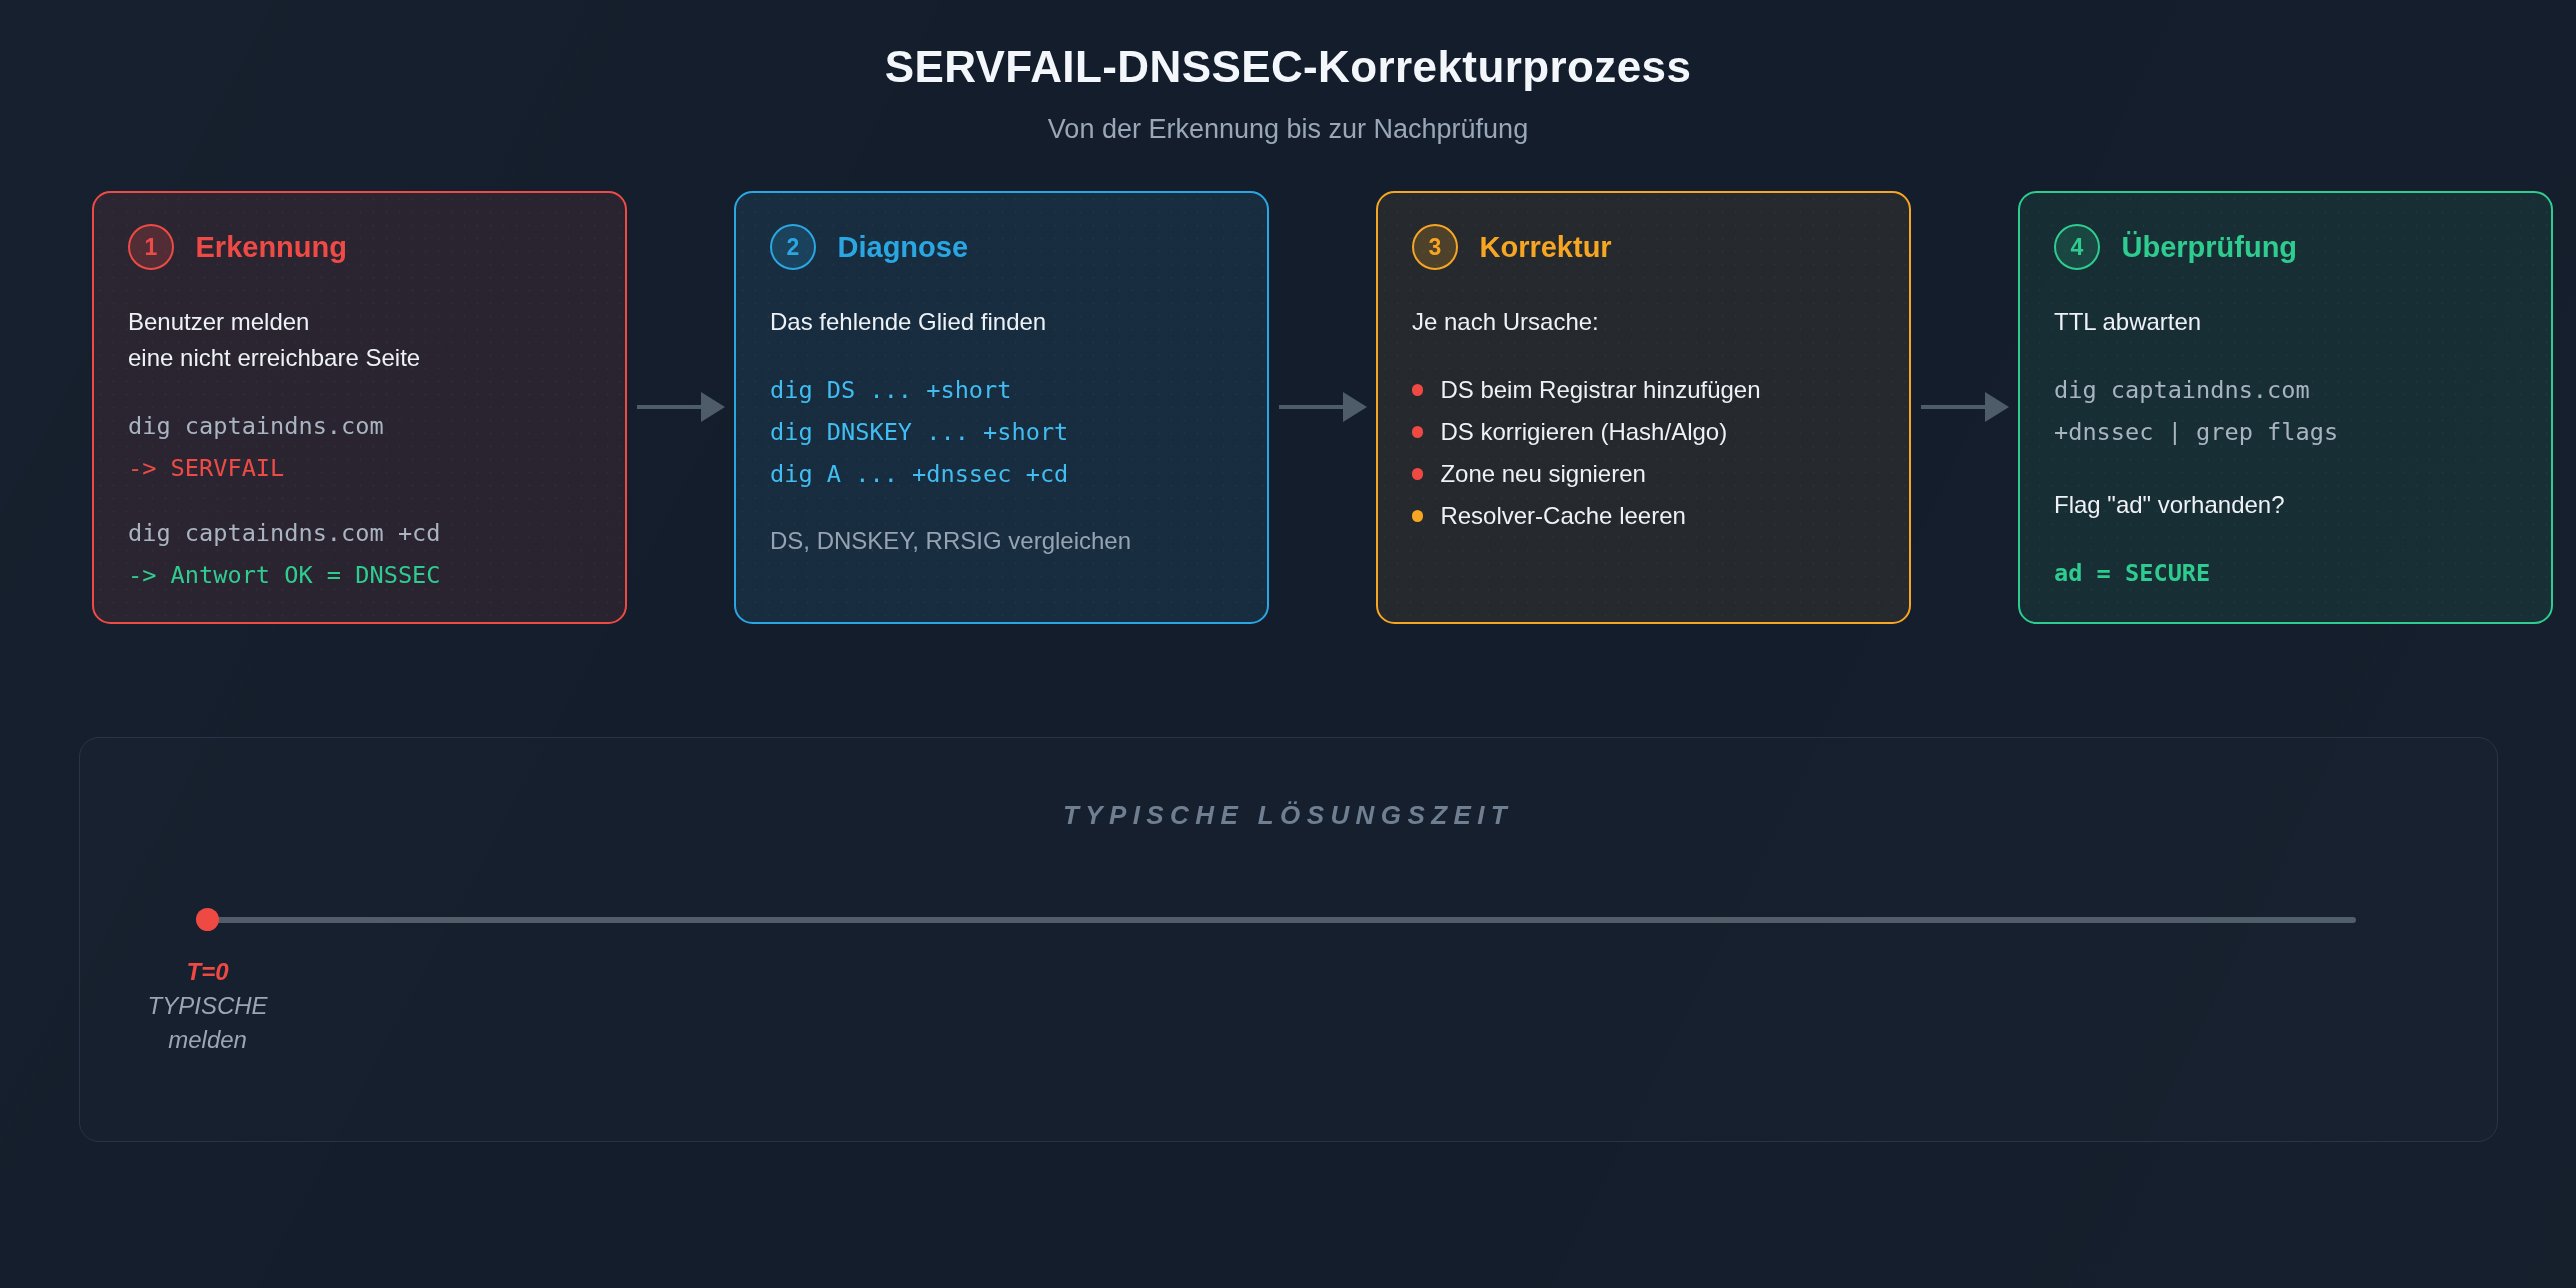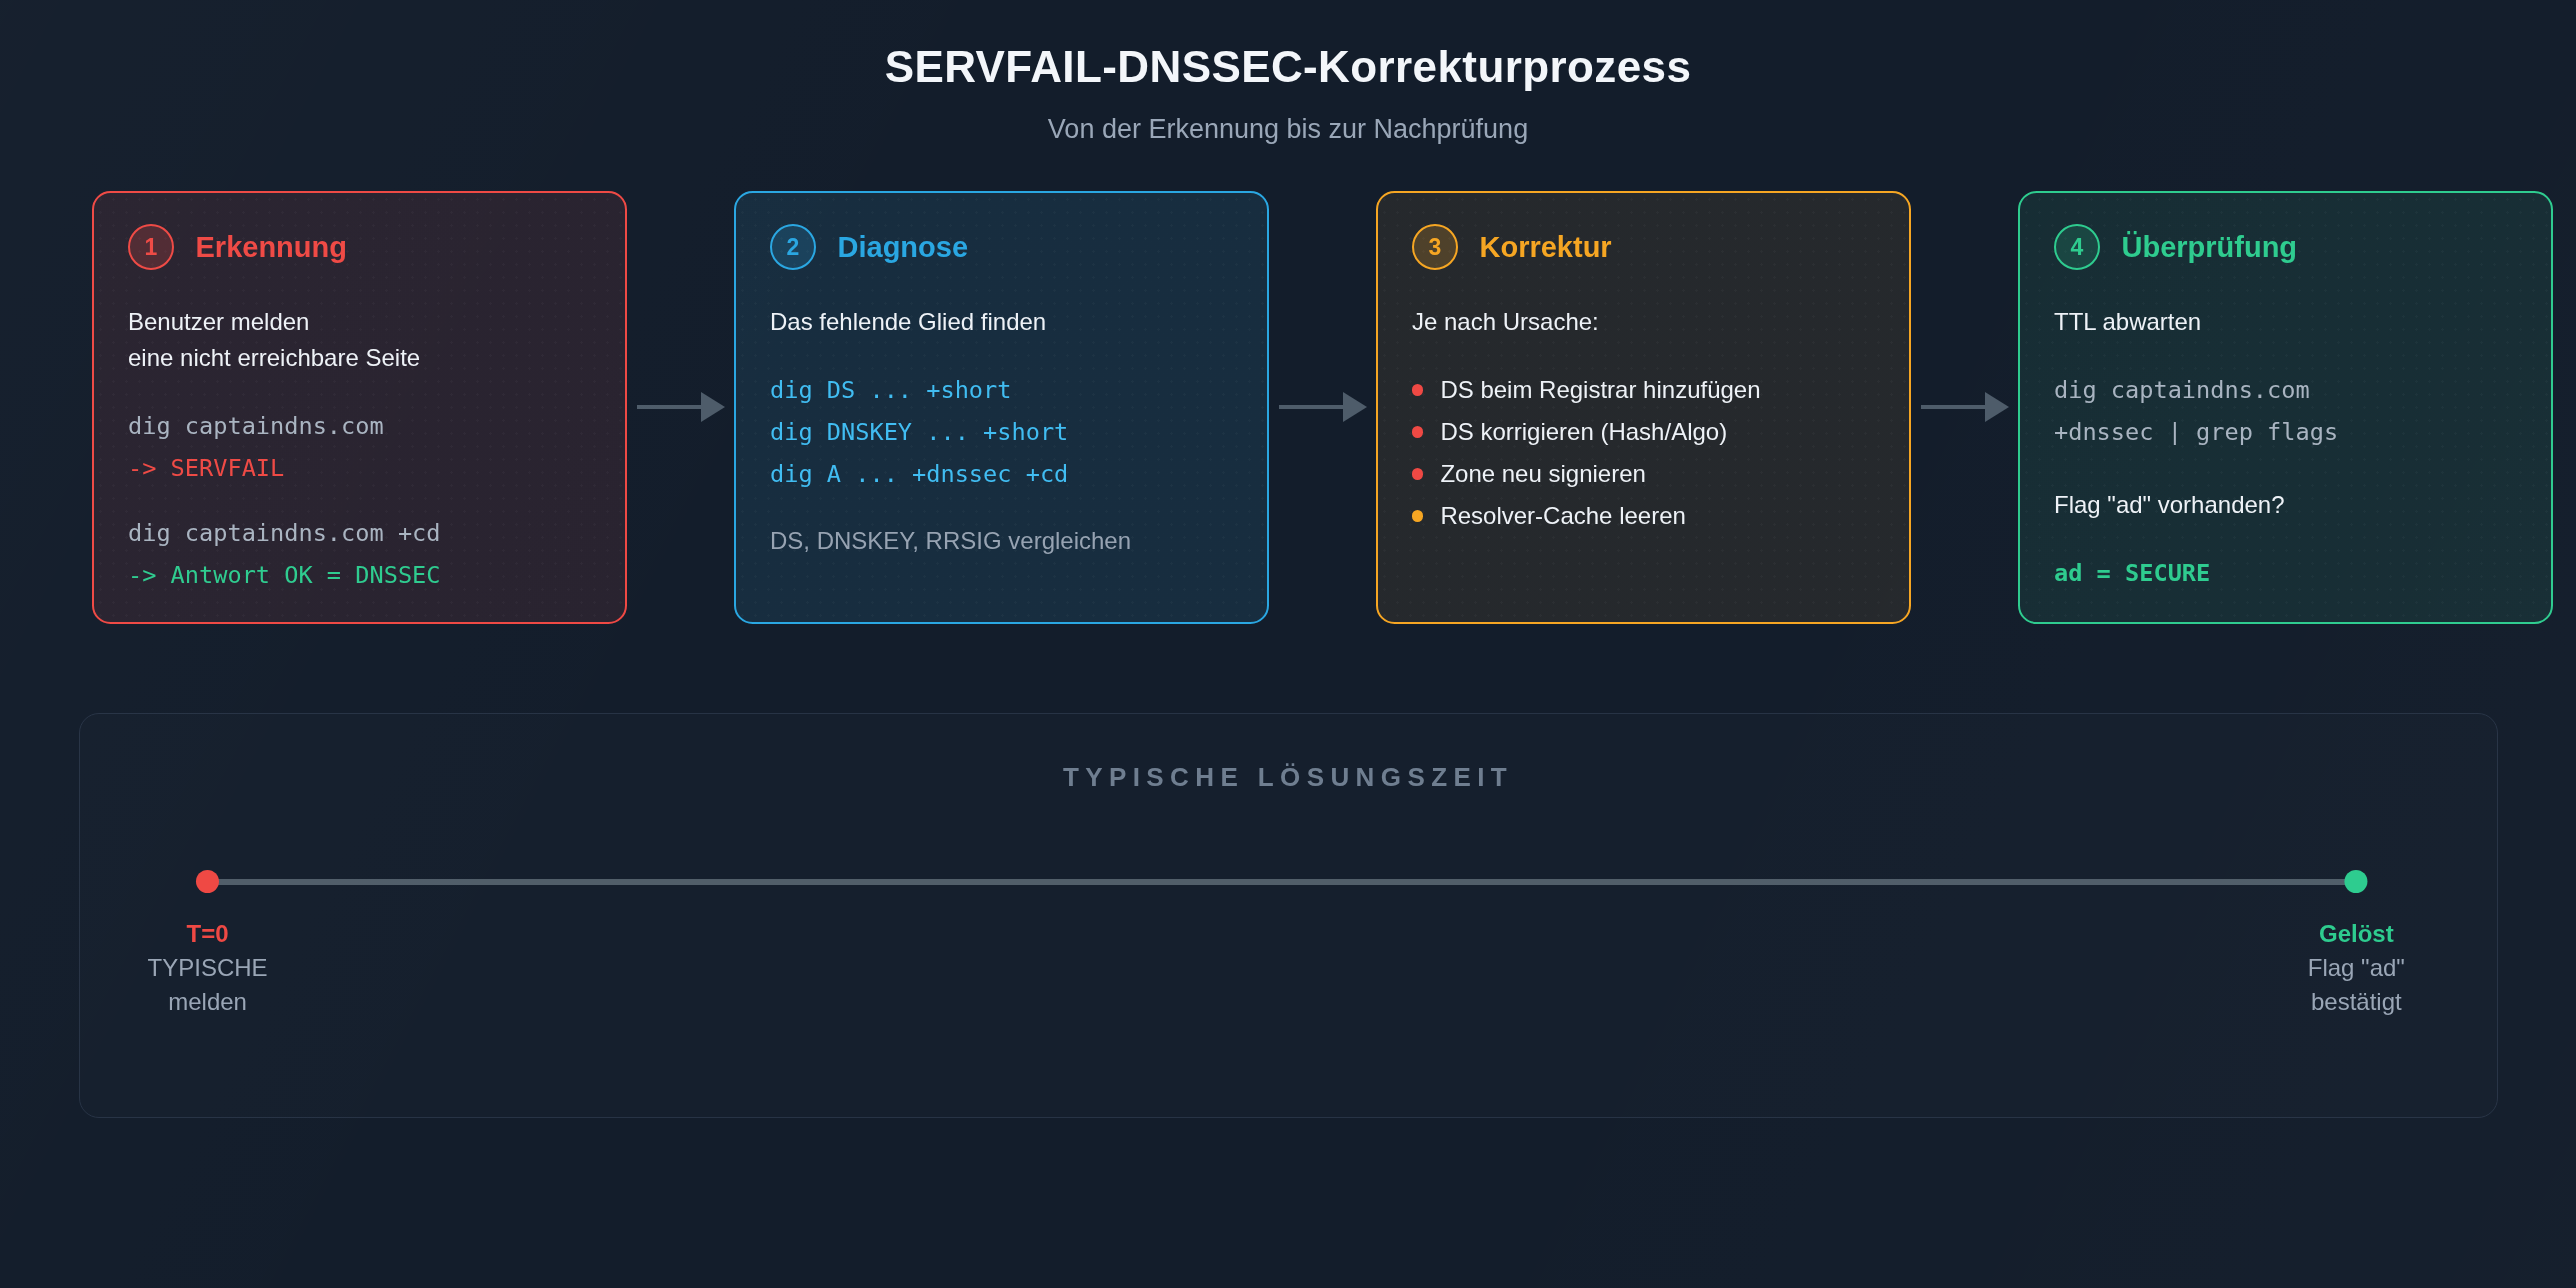--- a/index.html
+++ b/index.html
@@ -66,24 +66,25 @@
   .arrow-cell{width:107px;flex:none;display:flex;align-items:center;justify-content:center;}
   .arrow{display:flex;align-items:center;}
   .arrow-line{width:64px;height:4.3px;background:#4e5c6a;}
   .arrow-head{
     width:0;height:0;border-left:24px solid #4e5c6a;
     border-top:15.7px solid transparent;border-bottom:15.7px solid transparent;
   }
   
   .timeline-panel{
     box-sizing:border-box;
-    margin:89px auto 0 auto;width:2419px;height:405px;
+    margin:113px auto 0 auto;width:2419px;height:405px;
     border:1.4px solid #273345;border-radius:20px;
     background:rgba(255,255,255,0.012);
-    padding-top:48px;
+    padding-top:62px;
+    font-style:italic;
   }
   .timeline-heading{
     text-align:center;font-size:26px;font-weight:bold;
     letter-spacing:6.4px;color:#6f7e90;
   }
   .track{position:relative;height:301px;margin-top:2.9px;}
   .track-line{
     position:absolute;left:5.3%;width:88.9%;top:83px;height:5.7px;
     background:#5c6a74;border-radius:2.9px;opacity:0.85;
   }
@@ -225,21 +226,15 @@
     <div class="milestone m-red" style="--accent: #ef4944;">
       <div class="milestone-dot"></div>
       <div class="milestone-time">T=0</div>
       <div class="milestone-line">TYPISCHE</div>
       <div class="milestone-line">melden</div>
     </div>
 
 
 
 
-    <div class="milestone m-green" style="--accent: #2ecc8f;">
-      <div class="milestone-dot"></div>
-      <div class="milestone-time">Gelöst</div>
-      <div class="milestone-line">Flag "ad"</div>
-      <div class="milestone-line">bestätigt</div>
-    </div>
   </div>
 </div>
 
 
 </body></html>

